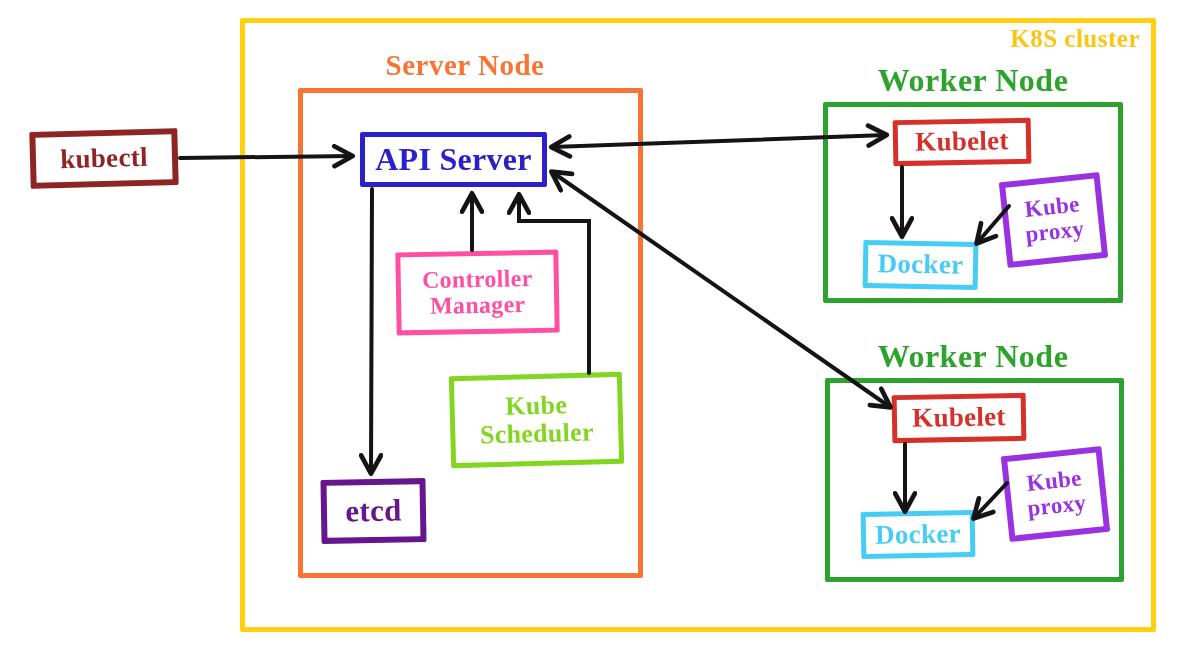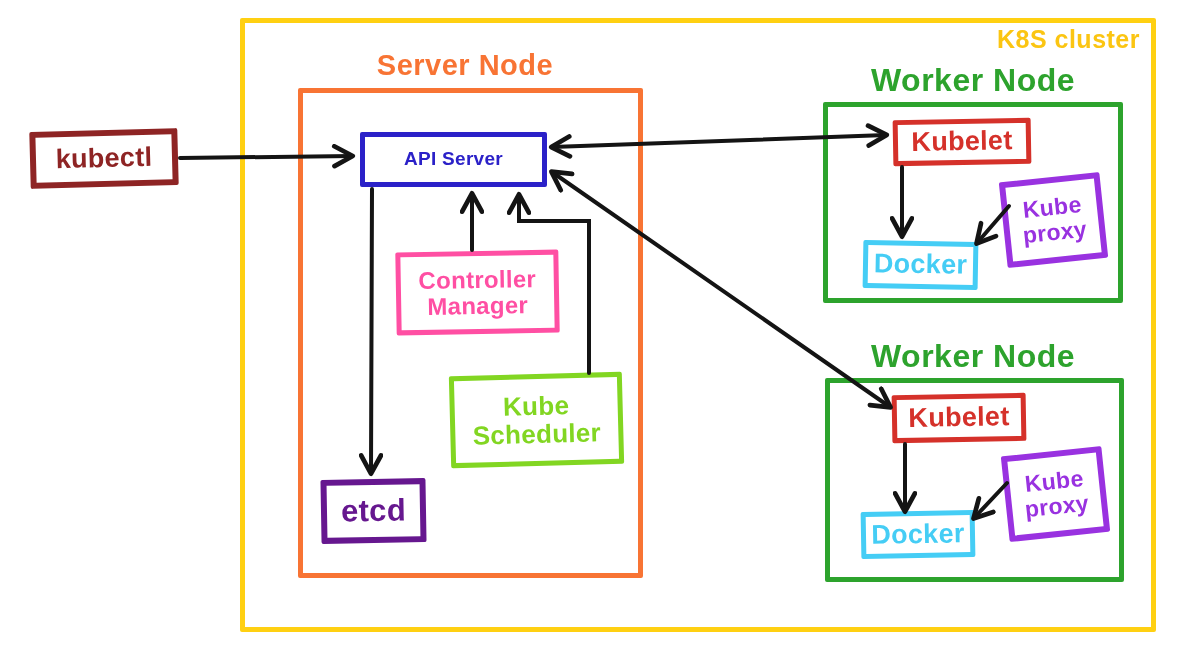--- a/index.html
+++ b/index.html
@@ -1,20 +1,20 @@
 <!DOCTYPE html>
 <html style="--cluster-yellow: #FFD012; --cluster-label-yellow: #FBC512; --master-orange: #F87434; --api-blue: #2B21C8; --kubectl-maroon: #8E2424; --pink: #FF4FA3; --scheduler-green: #82D622; --etcd-purple: #66178F; --worker-green: #2DA32D; --kubelet-red: #D5312A; --proxy-purple: #9932E0; --docker-cyan: #45CDF5; --arrow-black: #141414;"><head>
 <meta charset="utf-8">
 <style>
   html,body{margin:0;padding:0;background:#ffffff;}
   .canvas{
     position:relative;
     width:1200px;height:661px;
     background:#ffffff;
-    font-family:Liberation Sans, sans-serif;
+    font-family:Liberation Serif, serif;
     overflow:hidden;
   }
   .arrows{position:absolute;left:0;top:0;z-index:5;pointer-events:none;}
   .arrows .stroke{stroke:var(--arrow-black,#141414);}
   .groupbox{position:absolute;box-sizing:border-box;background:transparent;border-radius:2px;z-index:1;}
   .cluster-box{border:5px solid var(--cluster-yellow,#FFD012);}
   .master-box{border:5px solid var(--master-orange,#F87434);}
   .worker-box{border:5px solid var(--worker-green,#2DA32D);}
   .title{
     position:absolute;z-index:2;
@@ -24,21 +24,21 @@
   .cluster-label{color:var(--cluster-label-yellow,#FBC512);font-size:25px;text-align:right;}
   .master-title{color:var(--master-orange,#F87434);font-size:29px;}
   .worker-title{color:var(--worker-green,#2DA32D);font-size:32px;}
   .node{
     position:absolute;box-sizing:border-box;z-index:3;
     display:flex;align-items:center;justify-content:center;
     text-align:center;font-weight:bold;line-height:1.08;
     background:#ffffff;border-radius:2px;letter-spacing:0.3px;
   }
   .kubectl{border:6px solid var(--kubectl-maroon,#8E2424);color:var(--kubectl-maroon,#8E2424);font-size:27px;transform:rotate(-1.5deg);}
-  .api-server{border:5px solid var(--api-blue,#2B21C8);color:var(--api-blue,#2B21C8);font-size:19px;}
+  .api-server{border:5px solid var(--api-blue,#2B21C8);color:var(--api-blue,#2B21C8);font-size:32px;}
   .controller-manager{border:5px solid var(--pink,#FF4FA3);color:var(--pink,#FF4FA3);font-size:24px;transform:rotate(-1deg);}
   .kube-scheduler{border:5px solid var(--scheduler-green,#82D622);color:var(--scheduler-green,#82D622);font-size:26px;transform:rotate(-1.5deg);}
   .etcd{border:6px solid var(--etcd-purple,#66178F);color:var(--etcd-purple,#66178F);font-size:31px;transform:rotate(-1deg);}
   .kubelet{border:5px solid var(--kubelet-red,#D5312A);color:var(--kubelet-red,#D5312A);font-size:27px;transform:rotate(-1deg);}
   .kube-proxy{border:6px solid var(--proxy-purple,#9932E0);color:var(--proxy-purple,#9932E0);font-size:23px;transform:rotate(-6deg);padding:0 4px;}
   .docker{border:5px solid var(--docker-cyan,#45CDF5);color:var(--docker-cyan,#45CDF5);font-size:27px;}
   .docker.d1{transform:rotate(1deg);}
   .docker.d2{transform:rotate(-1deg);}
 </style>
 </head>

